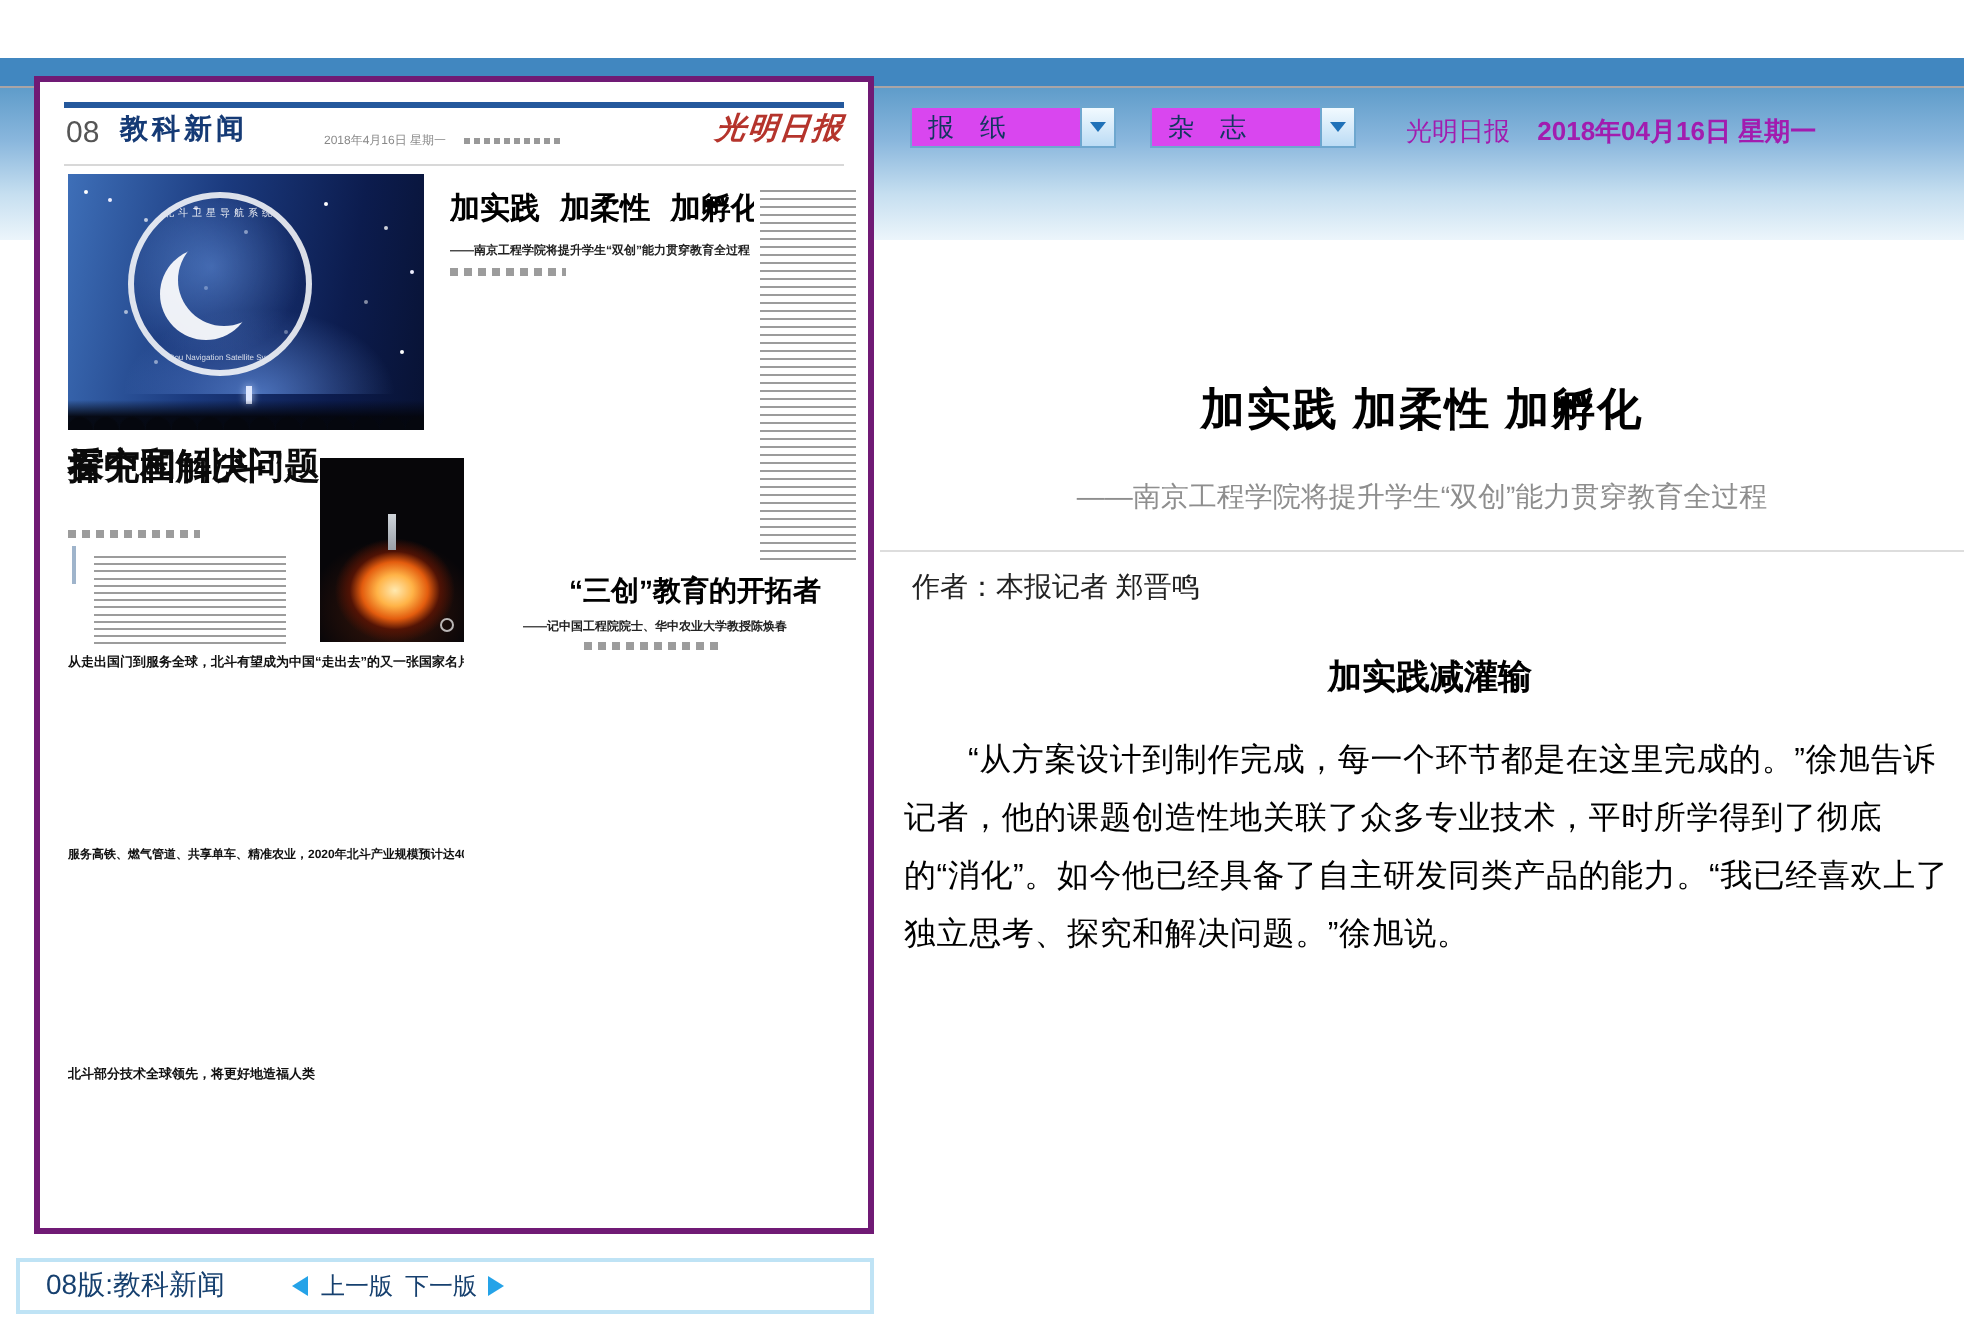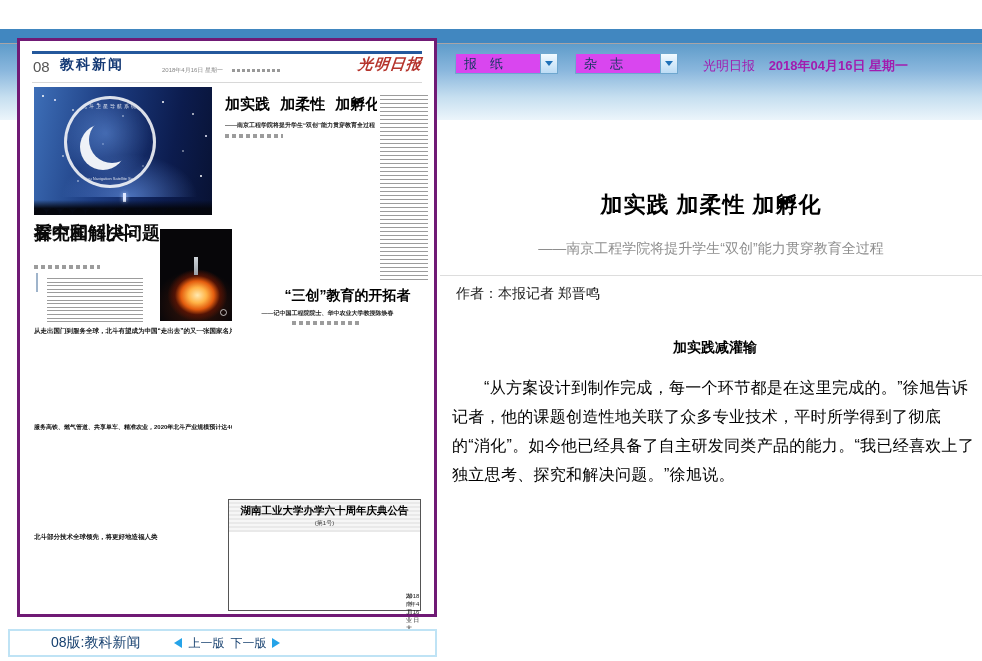--- a/index.html
+++ b/index.html
@@ -48,21 +48,21 @@
   
   .article { position:absolute; left:440px; top:148px; width:542px; height:513px; overflow:hidden; }
   .a-title { margin-top:42px; text-align:center; font-size:22px; font-weight:900; color:#000; letter-spacing:1px; }
   .a-sub { margin-top:20px; text-align:center; font-size:14px; color:#8e8e8e; }
   .a-divider { margin-top:17px; border-top:1px solid #ddd; }
   .a-meta { display:flex; justify-content:space-between; align-items:flex-end; padding:9px 2px 0 16px; }
   .a-author { font-size:14px; color:#222; }
   .a-source { font-size:14px; color:#1d71b8; white-space:nowrap; }
   .a-body { padding:10px 4px 0 12px; }
   .a-body p { font-size:16px; line-height:29px; color:#000; text-indent:2em; margin-bottom:13px; letter-spacing:.3px; }
-  .a-sechead { text-align:center; font-size:14px; font-weight:900; color:#000; margin:26px 0 16px; }
+  .a-sechead { text-align:center; font-size:17px; font-weight:900; color:#000; margin:14px 0 16px; }
   
   .paper { position:absolute; left:17px; top:38px; width:420px; height:579px;
     background:#fff; border:3px solid #701a75; cursor:pointer; }
   .paper * { position:absolute; }
   .p-rule-top { left:12px; right:12px; top:10px; height:3px; background:#24589c; }
   .p-pageno { left:13px; top:17px; font-size:15px; color:#555; }
   .p-section { left:40px; top:15px; font-size:14px; font-weight:bold; color:#153a75; letter-spacing:2px; }
   .p-dateline { left:142px; top:25px; font-size:6px; color:#888; white-space:nowrap; }
   .p-datestripe { left:212px; top:28px; width:48px; height:3px;
     background:repeating-linear-gradient(90deg,#999 0 3px,transparent 3px 5px); }
@@ -134,21 +134,21 @@
   .p-notice { left:208px; top:458px; width:193px; height:112px; border:1px solid #555; background:#fff; }
   .p-notice-head { left:0; right:0; top:0; height:32px;
     background:repeating-linear-gradient(0deg,#e9e9e9 0 2px,#f6f6f6 2px 4px); }
   .p-notice-title { left:0; right:0; top:4px; text-align:center; font-size:10.5px; font-weight:900; color:#000; white-space:nowrap; overflow:hidden; }
   .p-notice-no { left:0; right:0; top:19px; text-align:center; font-size:6px; color:#333; }
   .p-notice-cols { left:8px; right:8px; top:38px; height:52px; }
   .p-notice-sig { right:14px; top:92px; font-size:6px; color:#222; text-align:right; line-height:8px; position:absolute; }
   
   .pagerbar { position:absolute; left:8px; top:629px; width:429px; height:28px; background:#fff;
     border:2px solid #bfe3f5; display:flex; align-items:center; padding-left:13px; }
-  .pagerbar .label { font-size:14px; color:#16406f;margin-left:28px; }
+  .pagerbar .label { font-size:14px; color:#16406f; }
   .pagerbar .nav { display:flex; align-items:center; margin-left:34px; gap:6px; }
   .pagerbar a { font-size:12px; color:#16406f; text-decoration:none; cursor:pointer; }
   .tri-l { width:0; height:0; border-top:5px solid transparent; border-bottom:5px solid transparent; border-right:8px solid #25a3e8; }
   .tri-r { width:0; height:0; border-top:5px solid transparent; border-bottom:5px solid transparent; border-left:8px solid #25a3e8; }
 </style>
 </head>
 <body>
 
 <div id="app">
 
@@ -240,33 +240,20 @@
     <div class="p-art3-title">“三创”教育的开拓者</div>
     <div class="p-art3-sub">——记中国工程院院士、华中农业大学教授陈焕春</div>
     <div class="p-art3-byline"></div>
     <div class="p-art3-cols cols">
         <i></i>
         <i></i>
         <i></i>
         <i></i>
       </div>
 
-    <div class="p-notice">
-      <div class="p-notice-head"></div>
-      <div class="p-notice-title">湖南工业大学办学六十周年庆典公告</div>
-      <div class="p-notice-no">(第1号)</div>
-      <div class="p-notice-cols cols">
-          <i></i>
-          <i></i>
-        </div>
-      <div class="p-notice-sig">
-        <div>湖南工业大学</div>
-        <div>2018年4月16日</div>
-      </div>
-    </div>
   </div>
 
   <div class="pagerbar">
     <span class="label">08版:教科新闻</span>
     <span class="nav">
       <span class="tri-l"></span>
       <a>上一版</a>
       <a>下一版</a>
       <span class="tri-r"></span>
     </span>

